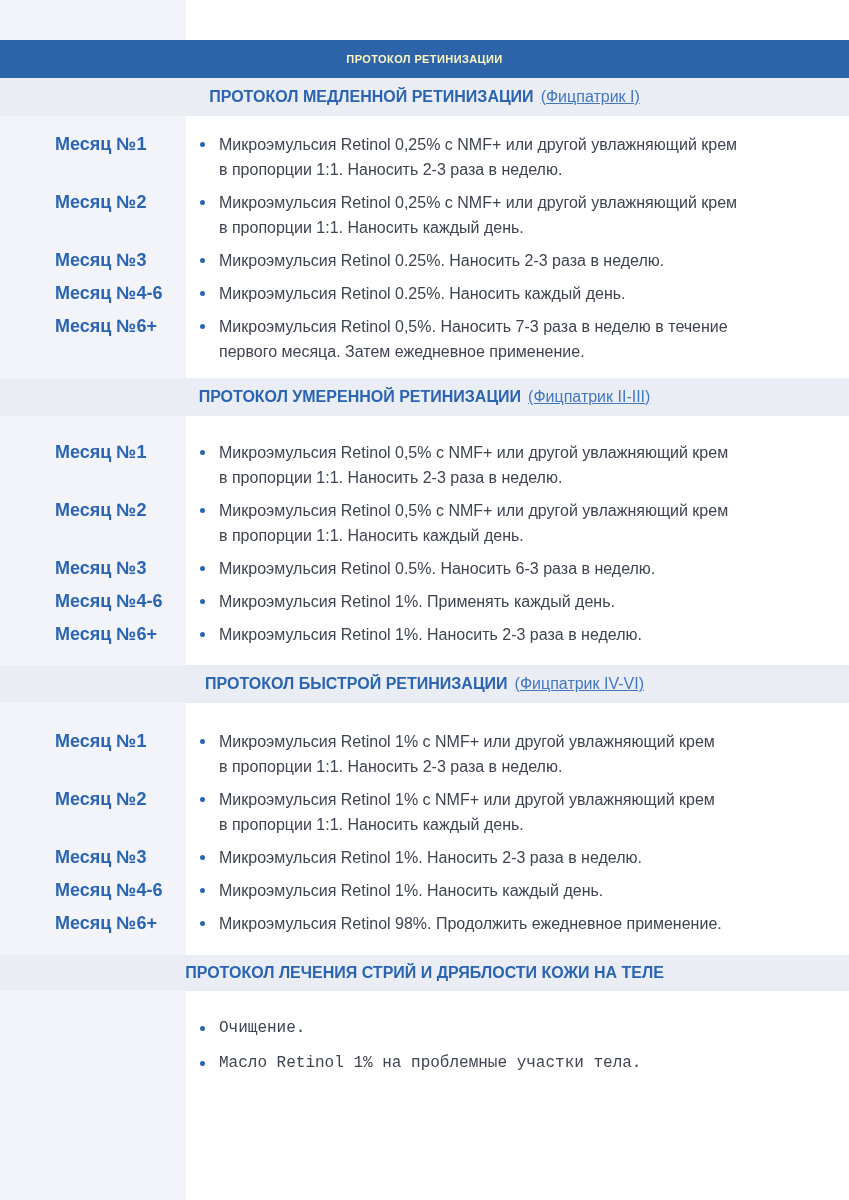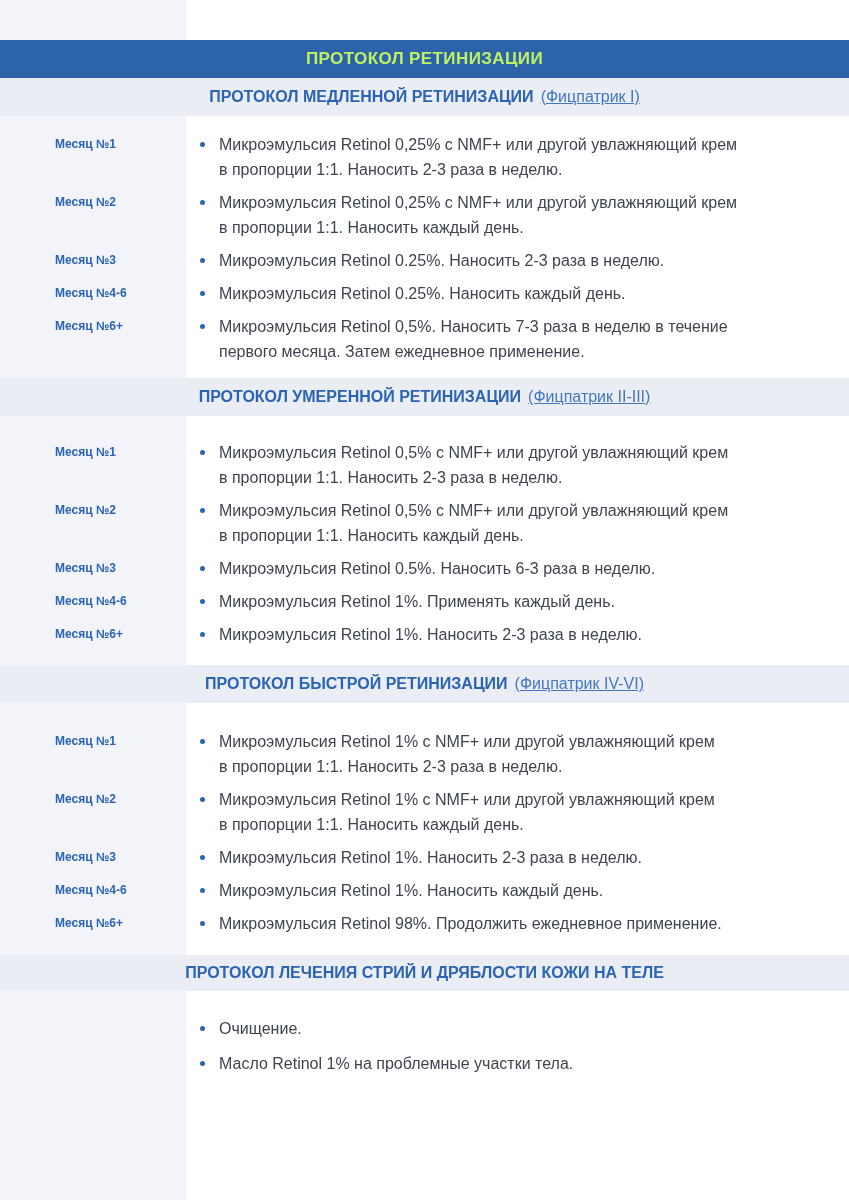--- a/index.html
+++ b/index.html
@@ -21,22 +21,22 @@
 
   .top-gap { height: 40px; }
 
   .main-header {
     height: 38px;
     background: var(--header-bar, #2d63a9);
     display: flex; align-items: center; justify-content: center;
   }
   .main-header h1 {
     margin: 0;
-    color: #bef264;
-    font-size: 17px;
+    color: #fef9c3;
+    font-size: 11px;
     font-weight: bold;
     letter-spacing: 0.4px;
   }
 
   .section-header {
     height: 38px;
     background: var(--section-bar, #eaedf4);
     display: flex; align-items: center; justify-content: center;
   }
   .section-header.tall { height: 36px; }
@@ -54,29 +54,29 @@
   }
   .sh-sub:not(:empty) { margin-left: 7px; }
 
   .rows { }
   .rows.s1 { padding-top: 16px; padding-bottom: 14px; }
   .rows.s2 { padding-top: 24px; padding-bottom: 18px; }
   .rows.s3 { padding-top: 26px; padding-bottom: 19px; }
   .rows.s4 { padding-top: 25px; padding-bottom: 20px; }
 
   .row { display: flex; align-items: flex-start; margin-bottom: 8px; }
-  .rows.s4 .row { margin-bottom: 10px; }
+  .rows.s4 .row { margin-bottom: 10px; font-family: Liberation Mono, monospace; }
   .row:last-child { margin-bottom: 0; }
 
   .row-label {
     box-sizing: border-box;
     width: 186px;
     flex: 0 0 186px;
     padding-left: 55px;
-    font-size: 12px;
+    font-size: 18px;
     font-weight: bold;
     color: var(--accent-blue, #2b64b2);
     line-height: 25px;
     white-space: nowrap;
   }
   .row-body {
     position: relative;
     padding-left: 33px;
     flex: 1 1 auto;
   }

